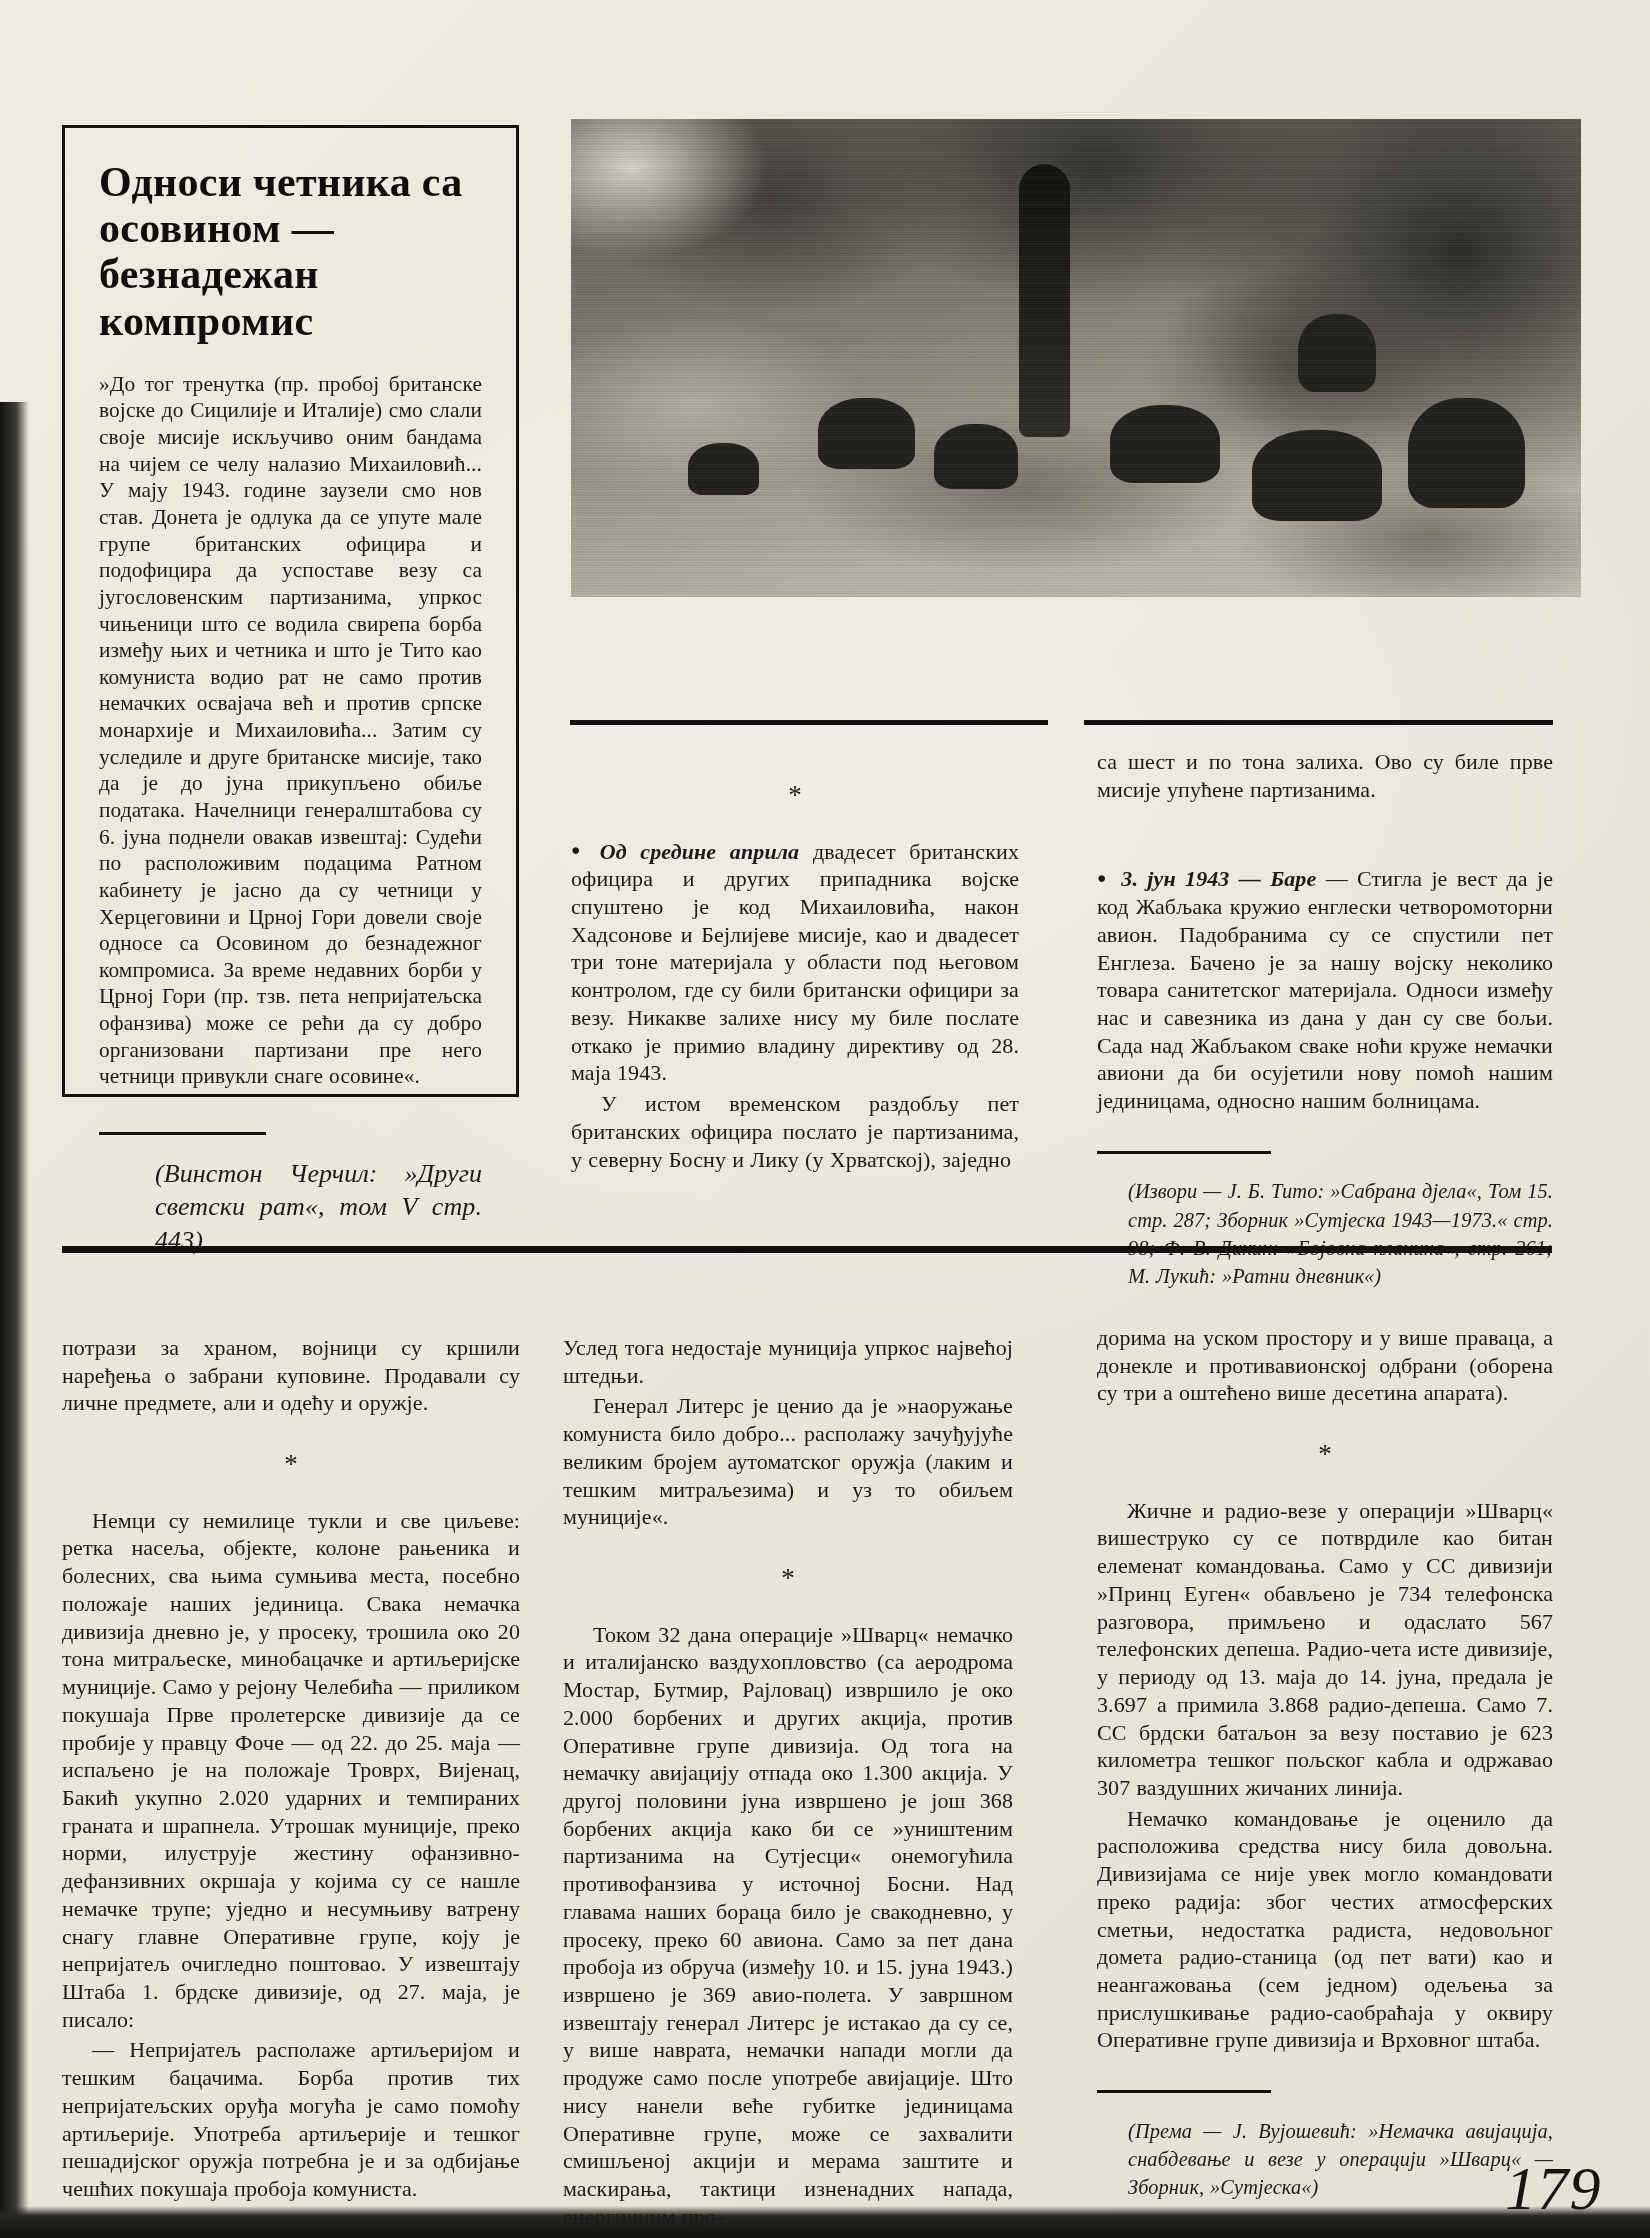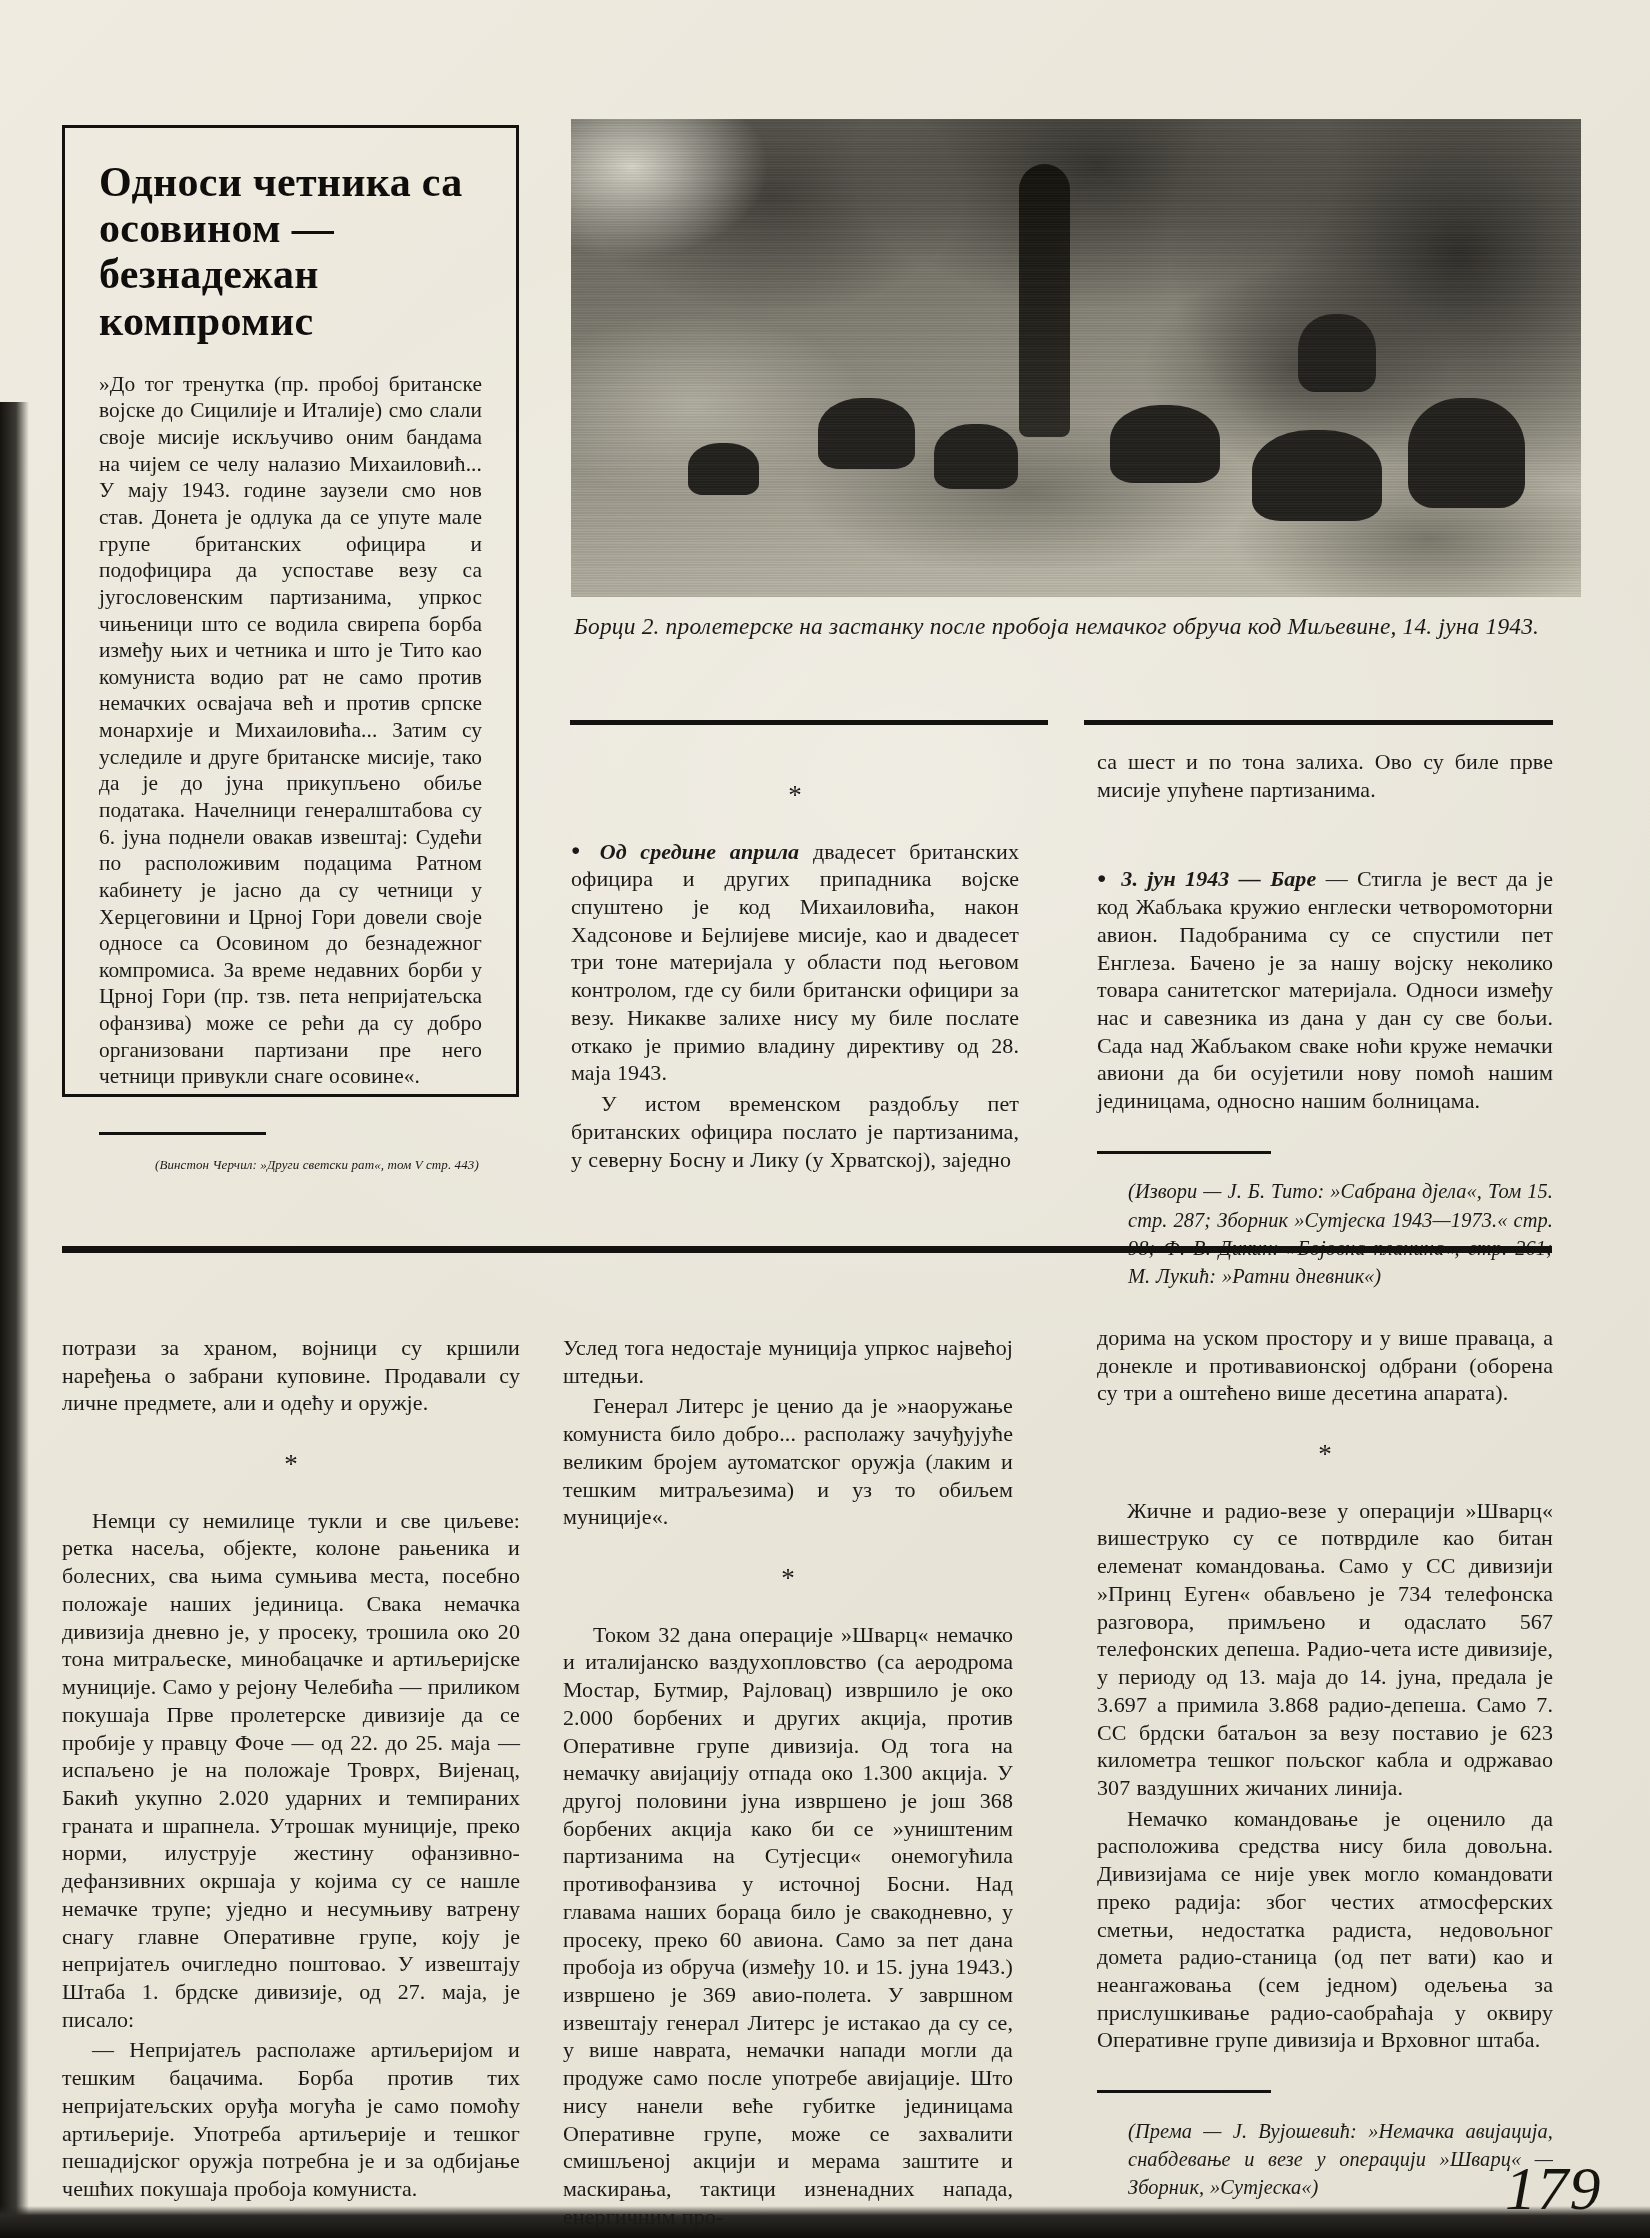--- a/index.html
+++ b/index.html
@@ -14,21 +14,21 @@
   .scan-edge-left{position:absolute;left:0;top:402px;width:28.6px;height:1836px;
     background:linear-gradient(90deg,#14130f 0%,#3c3a34 55%,rgba(60,58,52,0) 100%);}
   .scan-edge-bottom{position:absolute;left:0;top:2206px;width:1651px;height:32px;
     background:linear-gradient(0deg,#0f0e0b 0%,#2b2925 70%,rgba(43,41,37,0) 100%);}
 
   .boxed{position:absolute;left:62px;top:125px;width:457px;height:972px;border:3.2px solid #14120e;
     box-sizing:border-box;padding:31px 34px 26px 34px;}
   .boxed h1{margin:0 0 27px 0;font-size:42px;line-height:1.1;font-weight:bold;letter-spacing:0.3px;color:#0f0e0c;}
   .boxed .body{font-size:21.4px;line-height:1.245;text-align:justify;letter-spacing:0.1px;word-spacing:0.6px;}
   .cite-rule{width:167px;height:2.6px;background:#14120e;margin:42px 0 22px 0;}
-  .cite{font-style:italic;font-size:13px;line-height:1.3;text-align:justify;padding-left:56px;letter-spacing:0.1px;}
+  .cite{font-style:italic;font-size:26px;line-height:1.3;text-align:justify;padding-left:56px;letter-spacing:0.1px;}
 
   .photo{position:absolute;left:571px;top:119px;width:1010px;height:478px;overflow:hidden;
     background:
       radial-gradient(ellipse 195px 130px at 6% 10%, rgba(224,221,210,.9), rgba(224,221,210,0) 70%),
       radial-gradient(ellipse 273px 169px at 20% 16%, rgba(52,50,46,.75), rgba(52,50,46,0) 70%),
       radial-gradient(ellipse 337px 195px at 52% 10%, rgba(40,39,35,.8), rgba(40,39,35,0) 72%),
       radial-gradient(ellipse 389px 337px at 88% 28%, rgba(33,32,29,.85), rgba(33,32,29,0) 75%),
       radial-gradient(ellipse 221px 143px at 72% 52%, rgba(58,56,50,.6), rgba(58,56,50,0) 70%),
       radial-gradient(ellipse 324px 117px at 45% 78%, rgba(72,70,62,.5), rgba(72,70,62,0) 70%),
       radial-gradient(ellipse 273px 104px at 85% 88%, rgba(70,68,60,.55), rgba(70,68,60,0) 72%),
@@ -92,21 +92,20 @@
     <div class="fig f1"></div>
     <div class="fig f2"></div>
     <div class="fig f3"></div>
     <div class="fig f4"></div>
     <div class="fig f5"></div>
     <div class="fig f6"></div>
     <div class="fig f7"></div>
     <div class="fig f8"></div>
     <div class="grain"></div>
   </div>
-  <div class="caption">Борци 2. пролетерске на застанку после пробоја немачког обруча код Миљевине, 14. јуна 1943.</div>
 
   <div class="rule r-cap-mid"></div>
   <div class="rule r-cap-right"></div>
 
   <div class="col tc-mid">
     <div class="star">*</div>
     <p class="bullet-par"><span class="bullet">●</span><span class="lead">Од средине априла</span><span> двадесет британских официра и других припадника војске спуштено је код Михаиловића, након Хадсонове и Бејлијеве мисије, као и двадесет три тоне материјала у области под његовом контролом, где су били британски официри за везу. Никакве залихе нису му биле послате откако је примио владину директиву од 28. маја 1943.</span></p>
     <p class="ind">У истом временском раздобљу пет британских официра послато је партизанима, у северну Босну и Лику (у Хрватској), заједно</p>
   </div>
 

